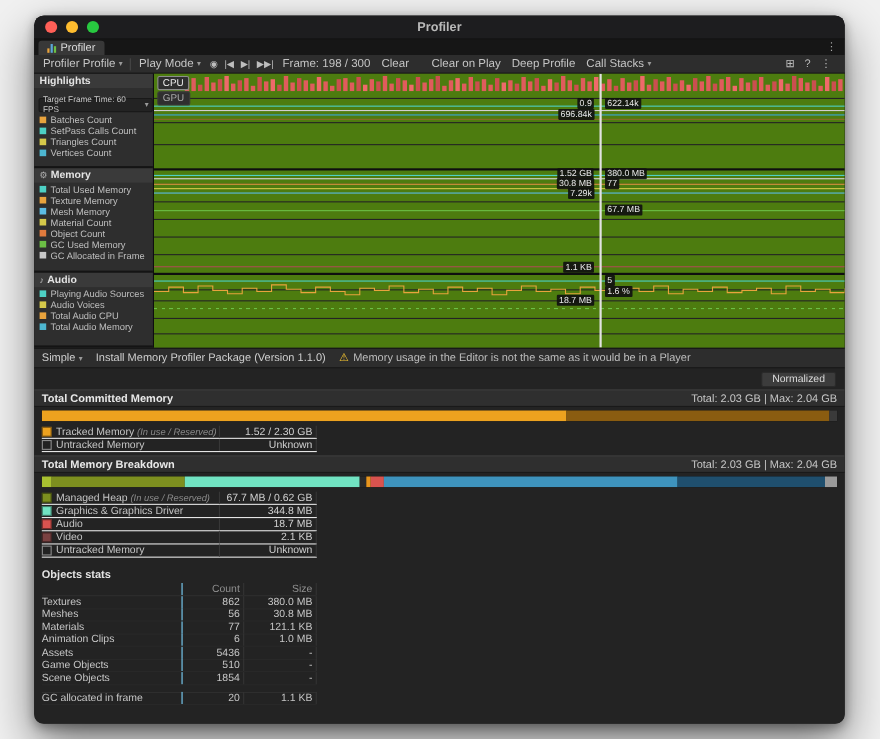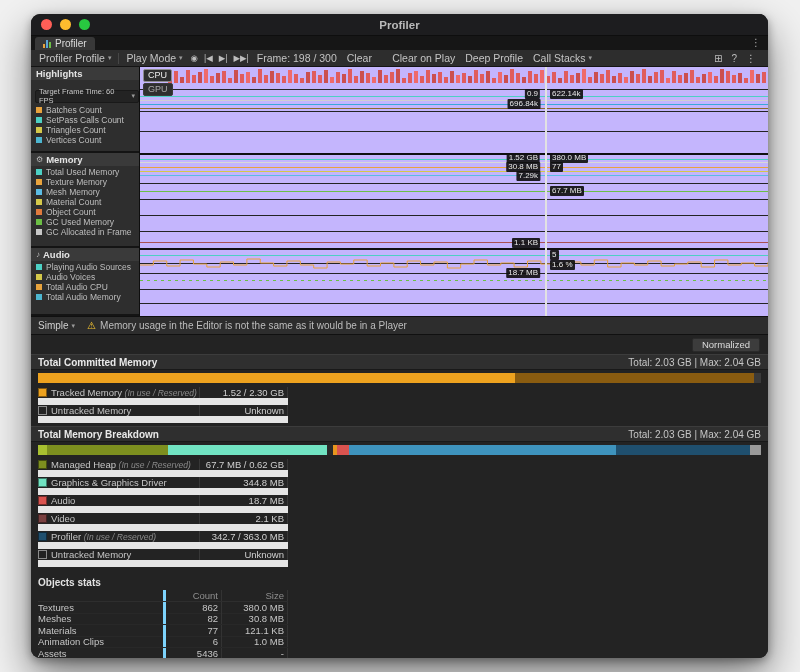--- a/index.html
+++ b/index.html
@@ -38,21 +38,21 @@
   .module{background:#2e2e2e;border-bottom:2px solid #141414;overflow:hidden;}
   .module-highlights{height:84px}.module-memory{height:93px}.module-audio{height:66px}
   .mod-header{height:13px;background:#3a3a3a;display:flex;align-items:center;gap:3px;padding:0 5px;font-size:9.5px;font-weight:bold;color:#e4e4e4;}
   .mod-icon{font-size:8px;color:#b8b8b8;font-weight:normal;}
   .target-chip{margin:2px 0 1px 4px;height:11px;font-size:7.5px;color:#c9c9c9;background:#232323;border:1px solid #191919;border-radius:2px;display:inline-flex;align-items:center;gap:2px;padding:0 3px;}
   .mod-items{padding:1px 0 0 5px;}
   .counter{height:10px;display:flex;align-items:center;gap:4px;}
   .sw{width:6px;height:6px;flex:0 0 auto;}
   .c-lab{font-size:8.5px;color:#bfbfbf;white-space:nowrap;}
   
-  #chart{flex:1;position:relative;background:#c4b5fd;overflow:hidden;padding-left:24px;}
+  #chart{flex:1;position:relative;background:#4d7c0f;overflow:hidden;padding-left:24px;}
   .zone-sep{position:absolute;left:0;right:0;height:2px;background:#0f0f0f;z-index:2;}
   .gridline{position:absolute;left:0;right:0;height:1px;background:#242424;}
   #cpu-bars{position:absolute;left:0;right:0;top:2px;height:14px;display:flex;align-items:flex-end;gap:2px;padding-left:28px;overflow:hidden;}
   .cpu-bar{width:4px;flex:0 0 auto;background:#e05c5c;}
   .cpu-bar:nth-child(3n){background:#cb4f4f;}
   .cpu-bar:nth-child(7n){background:#ef6a6a;}
   .chip{position:absolute;z-index:6;font-size:9px;height:11px;line-height:11px;padding:0 4px;background:#2f2f2f;color:#ececec;border:1px solid #8d8d8d;border-radius:2px;}
   .chip.gpu{border-color:#3b3b3b;color:#a9a9a9;}
   .hline{position:absolute;left:0;right:0;height:1px;z-index:3;}
   .playhead{position:absolute;top:0;bottom:0;width:2px;background:#e2e2e2;z-index:7;}
@@ -64,33 +64,33 @@
   .warn-icon{color:#f2c230;font-size:10px;}
   
   .details{flex:1;background:#232323;position:relative;overflow:hidden;font-size:10px;color:#bdbdbd;}
   .normalized-btn{position:absolute;right:8px;top:3px;background:#3c3c3c;border:1px solid #2a2a2a;border-radius:2px;padding:0px 9px;height:12px;line-height:12px;color:#dcdcdc;font-size:9.5px;}
   .sec-header{height:14px;background:#2f2f2f;border-top:1px solid #3c3c3c;border-bottom:1px solid #191919;display:flex;justify-content:space-between;align-items:center;padding:0 7px;font-weight:bold;color:#e9e9e9;font-size:10px;}
   .sec-header.first{margin-top:19px;}
   .sec-total{font-weight:normal;color:#c6c6c6;}
   .mem-bar{height:10px;margin:3px 7px 4px;display:flex;background:#141414;overflow:hidden;}
   .mem-bar .seg{height:100%;}
   .legend{margin:0 7px 3px;width:250px;}
-  .legend-row{display:flex;align-items:center;height:11px;border-bottom:7px solid #e5e5e5;justify-content:space-between;}
+  .legend-row{display:flex;align-items:center;height:11px;border-bottom:1px solid #e5e5e5;justify-content:space-between;}
   .lsw{width:7px;height:7px;margin-right:4px;flex:0 0 auto;border:1px solid rgba(0,0,0,.45);}
   .lsw.outline{background:transparent;border:1px solid #8c8c8c;}
   .l-label{flex:1;color:#c6c6c6;font-size:9.5px;}
   .note{color:#8a8a8a;font-style:italic;font-size:8.5px;}
   .l-value{width:84px;text-align:right;border-left:1px solid #373737;border-right:1px solid #373737;padding-right:3px;color:#d0d0d0;font-size:9.5px;}
   .obj-title{margin:10px 7px 2px;font-weight:bold;color:#e2e2e2;font-size:10px;}
   .obj-table{margin:0 7px;width:250px;font-size:9.5px;}
   .obj-head{display:flex;height:11px;color:#8f8f8f;border-bottom:1px solid #2e2e2e;align-items:center;}
   .obj-row{display:flex;height:10.5px;color:#c6c6c6;align-items:center;border-bottom:1px solid #282828;}
   .obj-row.gc{margin-top:6px;border-top:1px solid #2e2e2e;}
   .o-label{flex:1;}
-  .o-count{width:52px;text-align:right;border-left:3px solid #7dd3fc;padding-right:3px;}
+  .o-count{width:52px;text-align:right;border-left:1px solid #7dd3fc;padding-right:3px;}
   .o-size{width:62px;text-align:right;border-left:1px solid #333;border-right:1px solid #333;padding-right:3px;}
 </style>
 </head>
 <body>
 
 <div class="stage">
   <div class="window">
 
     <div class="titlebar">
       <div class="traffic">
@@ -393,20 +393,21 @@
           <div class="c-label-box right" style="top: 193px; left: 64.5%; transform: translateX(5px);">1.6 %</div>
           <div class="c-label-box left" style="top: 201px; left: 64.5%; transform: translateX(calc(-100% - 5px));">18.7 MB</div>
         </div>
     </div>
 
     <div class="subbar">
       <div class="tb-item" style="padding:0">
         <span>Simple</span>
         <span class="caret">▾</span>
       </div>
+      <div>Install Memory Profiler Package (Version 1.1.0)</div>
       <div class="warn">
         <span class="warn-icon">⚠</span>
         <span>Memory usage in the Editor is not the same as it would be in a Player</span>
       </div>
     </div>
 
     <div class="details">
       <div class="normalized-btn">Normalized</div>
 
       <div class="sec-header first">
@@ -461,25 +462,20 @@
             <span class="lsw" style="background: rgb(217, 83, 79);"></span>
             <span class="l-label">Audio</span>
             <span class="l-value">18.7 MB</span>
           </div>
           <div class="legend-row">
             <span class="lsw" style="background: rgb(122, 65, 65);"></span>
             <span class="l-label">Video</span>
             <span class="l-value">2.1 KB</span>
           </div>
           <div class="legend-row">
-            <span class="lsw" style="background: rgb(31, 79, 110);"></span>
-            <span class="l-label">Profiler <i class="note">(In use / Reserved)</i></span>
-            <span class="l-value">342.7 / 363.0 MB</span>
-          </div>
-          <div class="legend-row">
             <span class="lsw outline"></span>
             <span class="l-label">Untracked Memory</span>
             <span class="l-value">Unknown</span>
           </div>
         </div>
 
       <div class="obj-title">Objects stats</div>
       <div class="obj-table">
         <div class="obj-head">
           <span class="o-label"></span>
@@ -487,21 +483,21 @@
           <span class="o-size">Size</span>
         </div>
         <div id="obj-rows">
             <div class="obj-row">
               <span class="o-label">Textures</span>
               <span class="o-count">862</span>
               <span class="o-size">380.0 MB</span>
             </div>
             <div class="obj-row">
               <span class="o-label">Meshes</span>
-              <span class="o-count">82</span>
+              <span class="o-count">56</span>
               <span class="o-size">30.8 MB</span>
             </div>
             <div class="obj-row">
               <span class="o-label">Materials</span>
               <span class="o-count">77</span>
               <span class="o-size">121.1 KB</span>
             </div>
             <div class="obj-row">
               <span class="o-label">Animation Clips</span>
               <span class="o-count">6</span>

